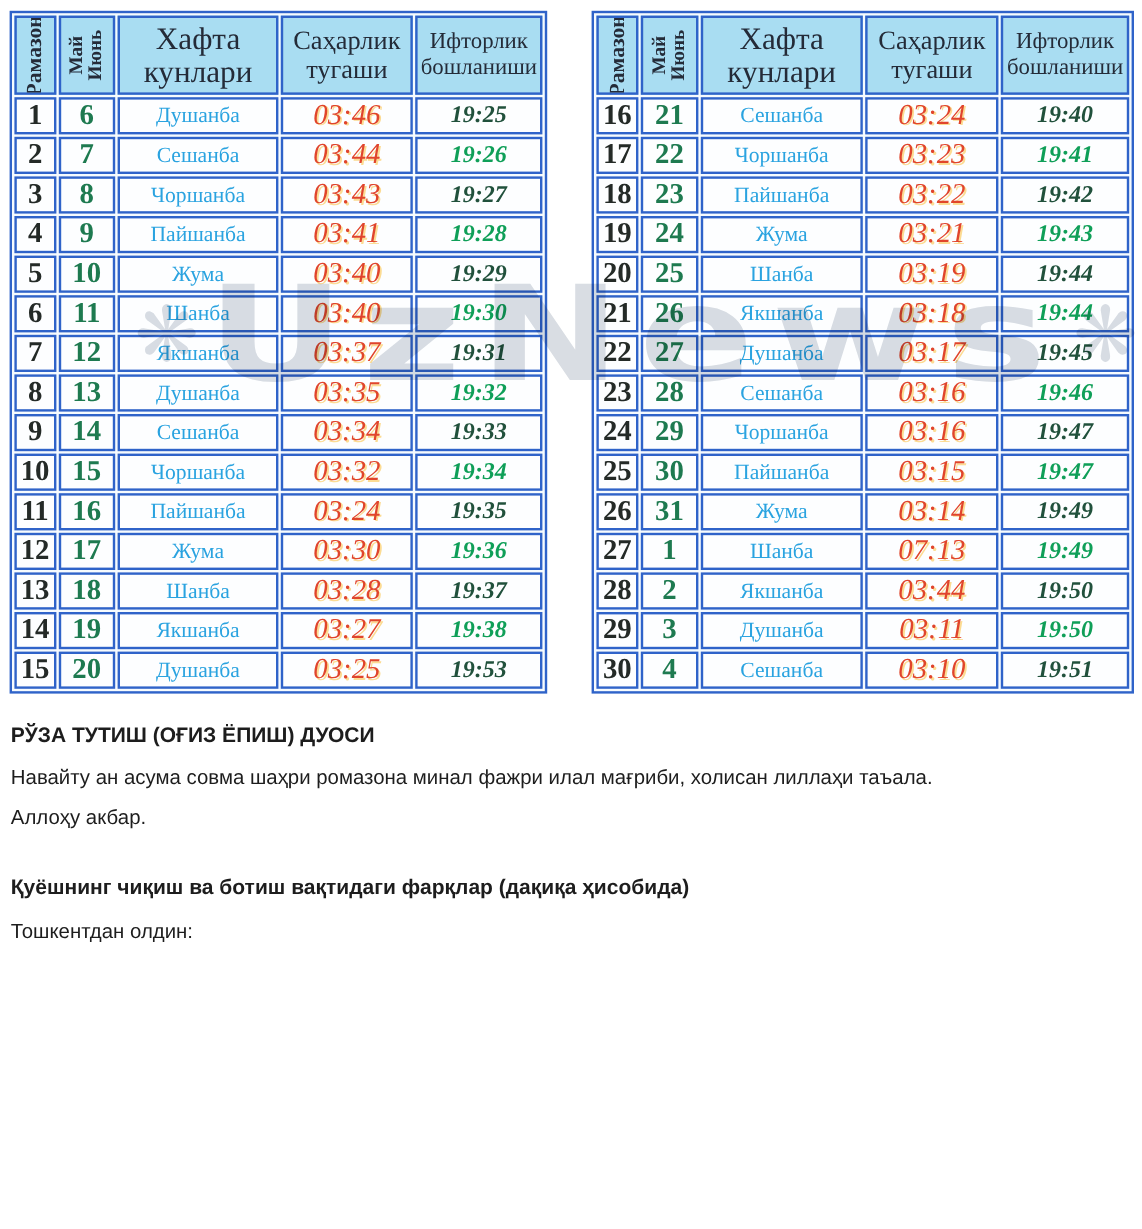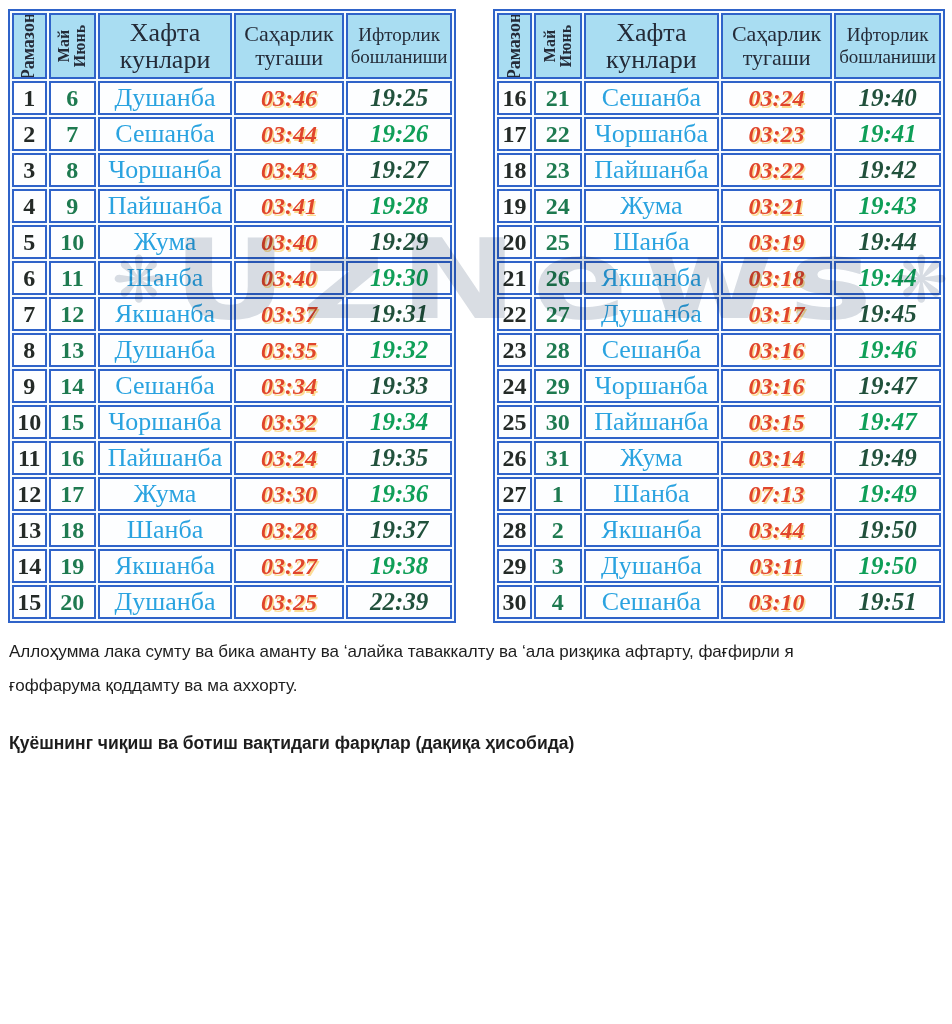--- a/index.html
+++ b/index.html
@@ -40,24 +40,24 @@
   th{background:var(--header-bg-blue);height:66px;color:var(--header-text-navy);font-weight:normal}
   td{height:25px;background:#fdfeff}
   .vwrap{height:62px;display:flex;align-items:center;justify-content:center}
   .rot{transform:rotate(-90deg);white-space:nowrap;font-size:18px;font-weight:600;color:var(--header-text-navy)}
   .rot.two{font-size:16px;line-height:16px;font-weight:600}
   .h-week{font-size:26px;line-height:27px}
   .h-su{font-size:22px;line-height:24px}
   .h-if{font-size:19px;line-height:22px}
   .c-ram{font-weight:bold;font-size:24px;color:var(--ramadan-black)}
   .c-date{font-weight:bold;font-size:24px;color:var(--date-green)}
-  .c-day{font-size:26px;color:var(--weekday-cyan)}
-  .c-su{font-weight:bold;font-style:italic;font-size:24px;color:var(--suhoor-red);
+  .c-day{font-size:18px;color:var(--weekday-cyan)}
+  .c-su{font-weight:normal;font-style:italic;font-size:24px;color:var(--suhoor-red);
         text-shadow:1.5px 1.5px 0 rgba(252,186,40,.5)}
-  .c-if{font-weight:bold;font-style:italic;font-size:25px}
+  .c-if{font-weight:bold;font-style:italic;font-size:20px}
   .c-if.dark{color:var(--iftar-dark-green)}
   .c-if.bright{color:var(--iftar-bright-green)}
   
   .watermark{
     position:absolute;left:112px;top:218px;width:836px;height:124px;
     display:flex;align-items:center;justify-content:space-between;
     color:var(--watermark-gray);opacity:.42;mix-blend-mode:multiply;
     pointer-events:none;z-index:4;
     font-family:"DejaVu Sans",sans-serif;font-weight:bold;
   }
@@ -199,21 +199,21 @@
           <td class="c-date">19</td>
           <td class="c-day">Якшанба</td>
           <td class="c-su">03:27</td>
           <td class="c-if bright">19:38</td>
         </tr>
         <tr>
           <td class="c-ram">15</td>
           <td class="c-date">20</td>
           <td class="c-day">Душанба</td>
           <td class="c-su">03:25</td>
-          <td class="c-if dark">22:39</td>
+          <td class="c-if dark">19:53</td>
         </tr>
       </tbody>
   </table>
 
   <table class="cal t2">
     <colgroup>
         <col class="c1">
         <col class="c2">
         <col class="c3">
         <col class="c4">
@@ -346,18 +346,20 @@
   </table>
 
   <div class="watermark">
     <span class="wm-orn">❋</span>
     <span class="wm-text">UzNews</span>
     <span class="wm-orn">❋</span>
   </div>
 </div>
 
 <div class="content">
-
-  <div class="pline">Аллоҳумма лака сумту ва бика аманту ва ‘алайка таваккалту ва ‘ала ризқика афтарту, фағфирли я<br>ғоффарума қоддамту ва ма аххорту.</div>
+  <div class="sec-title">РЎЗА ТУТИШ (ОҒИЗ ЁПИШ) ДУОСИ</div>
+  <div class="pline">Навайту ан асума совма шаҳри ромазона минал фажри илал мағриби, холисан лиллаҳи таъала.<br>Аллоҳу акбар.</div>
+
 
   <div class="sec-title gap2">Қуёшнинг чиқиш ва ботиш вақтидаги фарқлар (дақиқа ҳисобида)</div>
+  <div class="sublabel">Тошкентдан олдин:</div>
 
 </div>
 
 </body></html>

